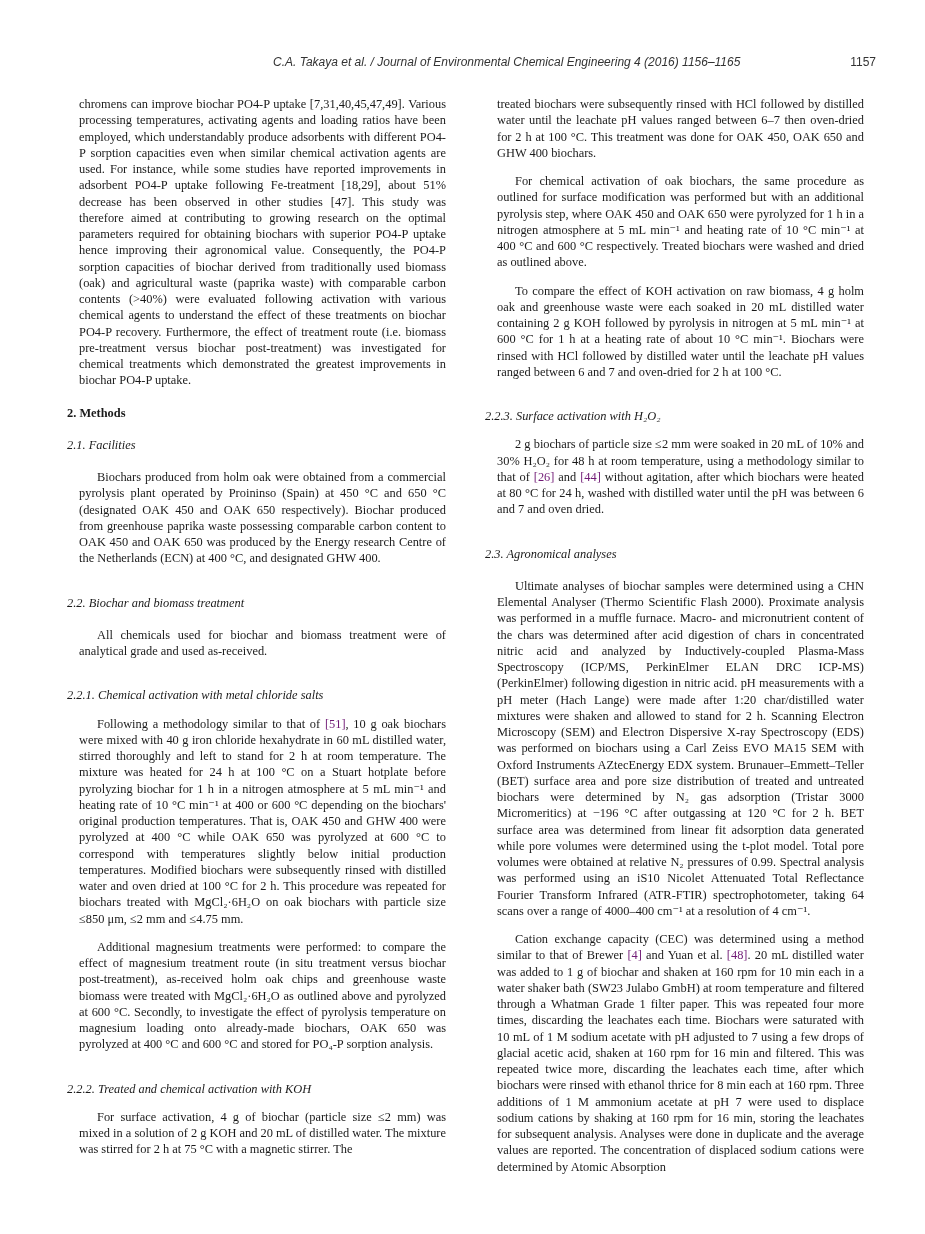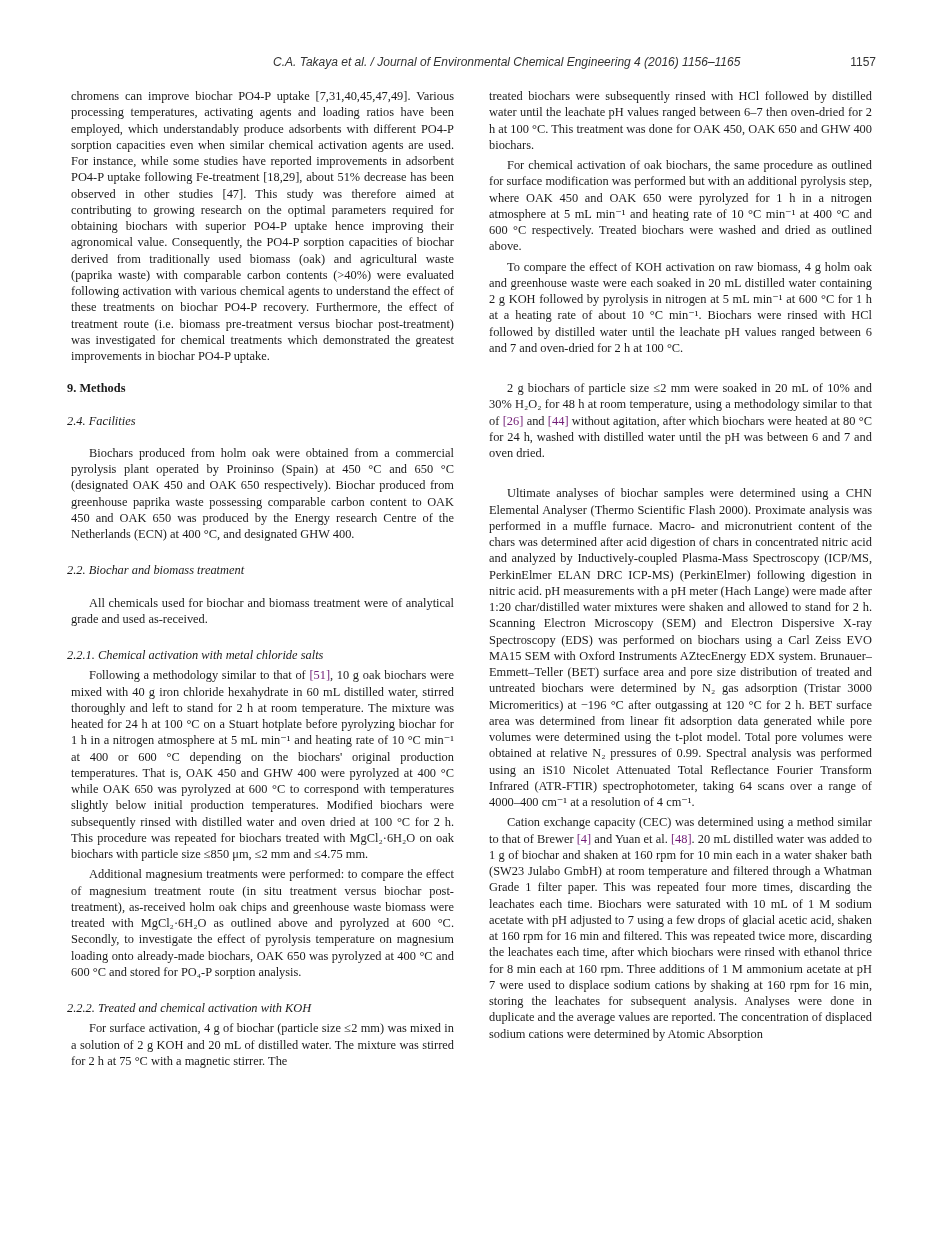--- a/index.html
+++ b/index.html
@@ -7,55 +7,57 @@
          font-family:"Liberation Serif","DejaVu Serif",serif; color:#1a1a1a; }
   .header { position:absolute; top:55px; left:67px; width:809px; height:16px;
             font-family:"Liberation Sans","DejaVu Sans",sans-serif; font-style:italic;
             font-size:12px; color:#333; }
   .header .running { position:absolute; left:206px; top:0; }
   .header .pageno { position:absolute; right:0; top:0; font-style:normal; }
   .col { position:absolute; top:84px; width:391px; font-size:12.4px; line-height:16.25px;
          text-align:justify; }
   .col.left { left:67px; }
   .col.right { left:485px; }
-  p { margin:4px; text-indent:18px; }
+  p { margin:12px; text-indent:18px; }
   p.noindent { text-indent:0; }
   .h1 { font-weight:bold; margin:16px 0 16px 0; font-size:12.4px; }
   .h2 { font-style:italic; margin:0 0 16px 0; }
   .h3 { font-style:italic; margin:0; }
   .gap { height:16px; }
   .cite { color:#701a75; }
 </style>
 </head>
 <body>
 
 <div class="header">
   <span class="running">C.A. Takaya et al. / Journal of Environmental Chemical Engineering 4 (2016) 1156–1165</span>
   <span class="pageno">1157</span>
 </div>
 
 <div class="col left">
   <p class="noindent">chromens can improve biochar PO4-P uptake [7,31,40,45,47,49]. Various processing temperatures, activating agents and loading ratios have been employed, which understandably produce adsorbents with different PO4-P sorption capacities even when similar chemical activation agents are used. For instance, while some studies have reported improvements in adsorbent PO4-P uptake following Fe-treatment [18,29], about 51% decrease has been observed in other studies [47]. This study was therefore aimed at contributing to growing research on the optimal parameters required for obtaining biochars with superior PO4-P uptake hence improving their agronomical value. Consequently, the PO4-P sorption capacities of biochar derived from traditionally used biomass (oak) and agricultural waste (paprika waste) with comparable carbon contents (&gt;40%) were evaluated following activation with various chemical agents to understand the effect of these treatments on biochar PO4-P recovery. Furthermore, the effect of treatment route (i.e. biomass pre-treatment versus biochar post-treatment) was investigated for chemical treatments which demonstrated the greatest improvements in biochar PO4-P uptake.</p>
-  <div class="h1">9. Methods</div>
-  <div class="h2">2.4. Facilities</div>
+  <div class="h1">2. Methods</div>
+  <div class="h2">2.1. Facilities</div>
   <p>Biochars produced from holm oak were obtained from a commercial pyrolysis plant operated by Proininso (Spain) at 450 °C and 650 °C (designated OAK 450 and OAK 650 respectively). Biochar produced from greenhouse paprika waste possessing comparable carbon content to OAK 450 and OAK 650 was produced by the Energy research Centre of the Netherlands (ECN) at 400 °C, and designated GHW 400.</p>
   <div class="gap"></div>
   <div class="h2">2.2. Biochar and biomass treatment</div>
   <p>All chemicals used for biochar and biomass treatment were of analytical grade and used as-received.</p>
   <div class="gap"></div>
   <div class="h3">2.2.1. Chemical activation with metal chloride salts</div>
   <p><span>Following a methodology similar to that of </span><span class="cite">[51]</span><span>, 10 g oak biochars were mixed with 40 g iron chloride hexahydrate in 60 mL distilled water, stirred thoroughly and left to stand for 2 h at room temperature. The mixture was heated for 24 h at 100 °C on a Stuart hotplate before pyrolyzing biochar for 1 h in a nitrogen atmosphere at 5 mL min⁻¹ and heating rate of 10 °C min⁻¹ at 400 or 600 °C depending on the biochars' original production temperatures. That is, OAK 450 and GHW 400 were pyrolyzed at 400 °C while OAK 650 was pyrolyzed at 600 °C to correspond with temperatures slightly below initial production temperatures. Modified biochars were subsequently rinsed with distilled water and oven dried at 100 °C for 2 h. This procedure was repeated for biochars treated with MgCl₂·6H₂O on oak biochars with particle size ≤850 μm, ≤2 mm and ≤4.75 mm.</span></p>
   <p>Additional magnesium treatments were performed: to compare the effect of magnesium treatment route (in situ treatment versus biochar post-treatment), as-received holm oak chips and greenhouse waste biomass were treated with MgCl₂·6H₂O as outlined above and pyrolyzed at 600 °C. Secondly, to investigate the effect of pyrolysis temperature on magnesium loading onto already-made biochars, OAK 650 was pyrolyzed at 400 °C and 600 °C and stored for PO₄-P sorption analysis.</p>
   <div class="gap"></div>
   <div class="h3">2.2.2. Treated and chemical activation with KOH</div>
   <p>For surface activation, 4 g of biochar (particle size ≤2 mm) was mixed in a solution of 2 g KOH and 20 mL of distilled water. The mixture was stirred for 2 h at 75 °C with a magnetic stirrer. The</p>
 </div>
 
 <div class="col right">
   <p class="noindent">treated biochars were subsequently rinsed with HCl followed by distilled water until the leachate pH values ranged between 6–7 then oven-dried for 2 h at 100 °C. This treatment was done for OAK 450, OAK 650 and GHW 400 biochars.</p>
   <p>For chemical activation of oak biochars, the same procedure as outlined for surface modification was performed but with an additional pyrolysis step, where OAK 450 and OAK 650 were pyrolyzed for 1 h in a nitrogen atmosphere at 5 mL min⁻¹ and heating rate of 10 °C min⁻¹ at 400 °C and 600 °C respectively. Treated biochars were washed and dried as outlined above.</p>
   <p>To compare the effect of KOH activation on raw biomass, 4 g holm oak and greenhouse waste were each soaked in 20 mL distilled water containing 2 g KOH followed by pyrolysis in nitrogen at 5 mL min⁻¹ at 600 °C for 1 h at a heating rate of about 10 °C min⁻¹. Biochars were rinsed with HCl followed by distilled water until the leachate pH values ranged between 6 and 7 and oven-dried for 2 h at 100 °C.</p>
   <div class="gap"></div>
+  <div class="h3">2.2.3. Surface activation with H₂O₂</div>
   <p><span>2 g biochars of particle size ≤2 mm were soaked in 20 mL of 10% and 30% H₂O₂ for 48 h at room temperature, using a methodology similar to that of </span><span class="cite">[26]</span><span> and </span><span class="cite">[44]</span><span> without agitation, after which biochars were heated at 80 °C for 24 h, washed with distilled water until the pH was between 6 and 7 and oven dried.</span></p>
   <div class="gap"></div>
+  <div class="h2">2.3. Agronomical analyses</div>
   <p>Ultimate analyses of biochar samples were determined using a CHN Elemental Analyser (Thermo Scientific Flash 2000). Proximate analysis was performed in a muffle furnace. Macro- and micronutrient content of the chars was determined after acid digestion of chars in concentrated nitric acid and analyzed by Inductively-coupled Plasma-Mass Spectroscopy (ICP/MS, PerkinElmer ELAN DRC ICP-MS) (PerkinElmer) following digestion in nitric acid. pH measurements with a pH meter (Hach Lange) were made after 1:20 char/distilled water mixtures were shaken and allowed to stand for 2 h. Scanning Electron Microscopy (SEM) and Electron Dispersive X-ray Spectroscopy (EDS) was performed on biochars using a Carl Zeiss EVO MA15 SEM with Oxford Instruments AZtecEnergy EDX system. Brunauer–Emmett–Teller (BET) surface area and pore size distribution of treated and untreated biochars were determined by N₂ gas adsorption (Tristar 3000 Micromeritics) at −196 °C after outgassing at 120 °C for 2 h. BET surface area was determined from linear fit adsorption data generated while pore volumes were determined using the t-plot model. Total pore volumes were obtained at relative N₂ pressures of 0.99. Spectral analysis was performed using an iS10 Nicolet Attenuated Total Reflectance Fourier Transform Infrared (ATR-FTIR) spectrophotometer, taking 64 scans over a range of 4000–400 cm⁻¹ at a resolution of 4 cm⁻¹.</p>
   <p><span>Cation exchange capacity (CEC) was determined using a method similar to that of Brewer </span><span class="cite">[4]</span><span> and Yuan et al. </span><span class="cite">[48]</span><span>. 20 mL distilled water was added to 1 g of biochar and shaken at 160 rpm for 10 min each in a water shaker bath (SW23 Julabo GmbH) at room temperature and filtered through a Whatman Grade 1 filter paper. This was repeated four more times, discarding the leachates each time. Biochars were saturated with 10 mL of 1 M sodium acetate with pH adjusted to 7 using a few drops of glacial acetic acid, shaken at 160 rpm for 16 min and filtered. This was repeated twice more, discarding the leachates each time, after which biochars were rinsed with ethanol thrice for 8 min each at 160 rpm. Three additions of 1 M ammonium acetate at pH 7 were used to displace sodium cations by shaking at 160 rpm for 16 min, storing the leachates for subsequent analysis. Analyses were done in duplicate and the average values are reported. The concentration of displaced sodium cations were determined by Atomic Absorption</span></p>
 </div>
 
 </body></html>

